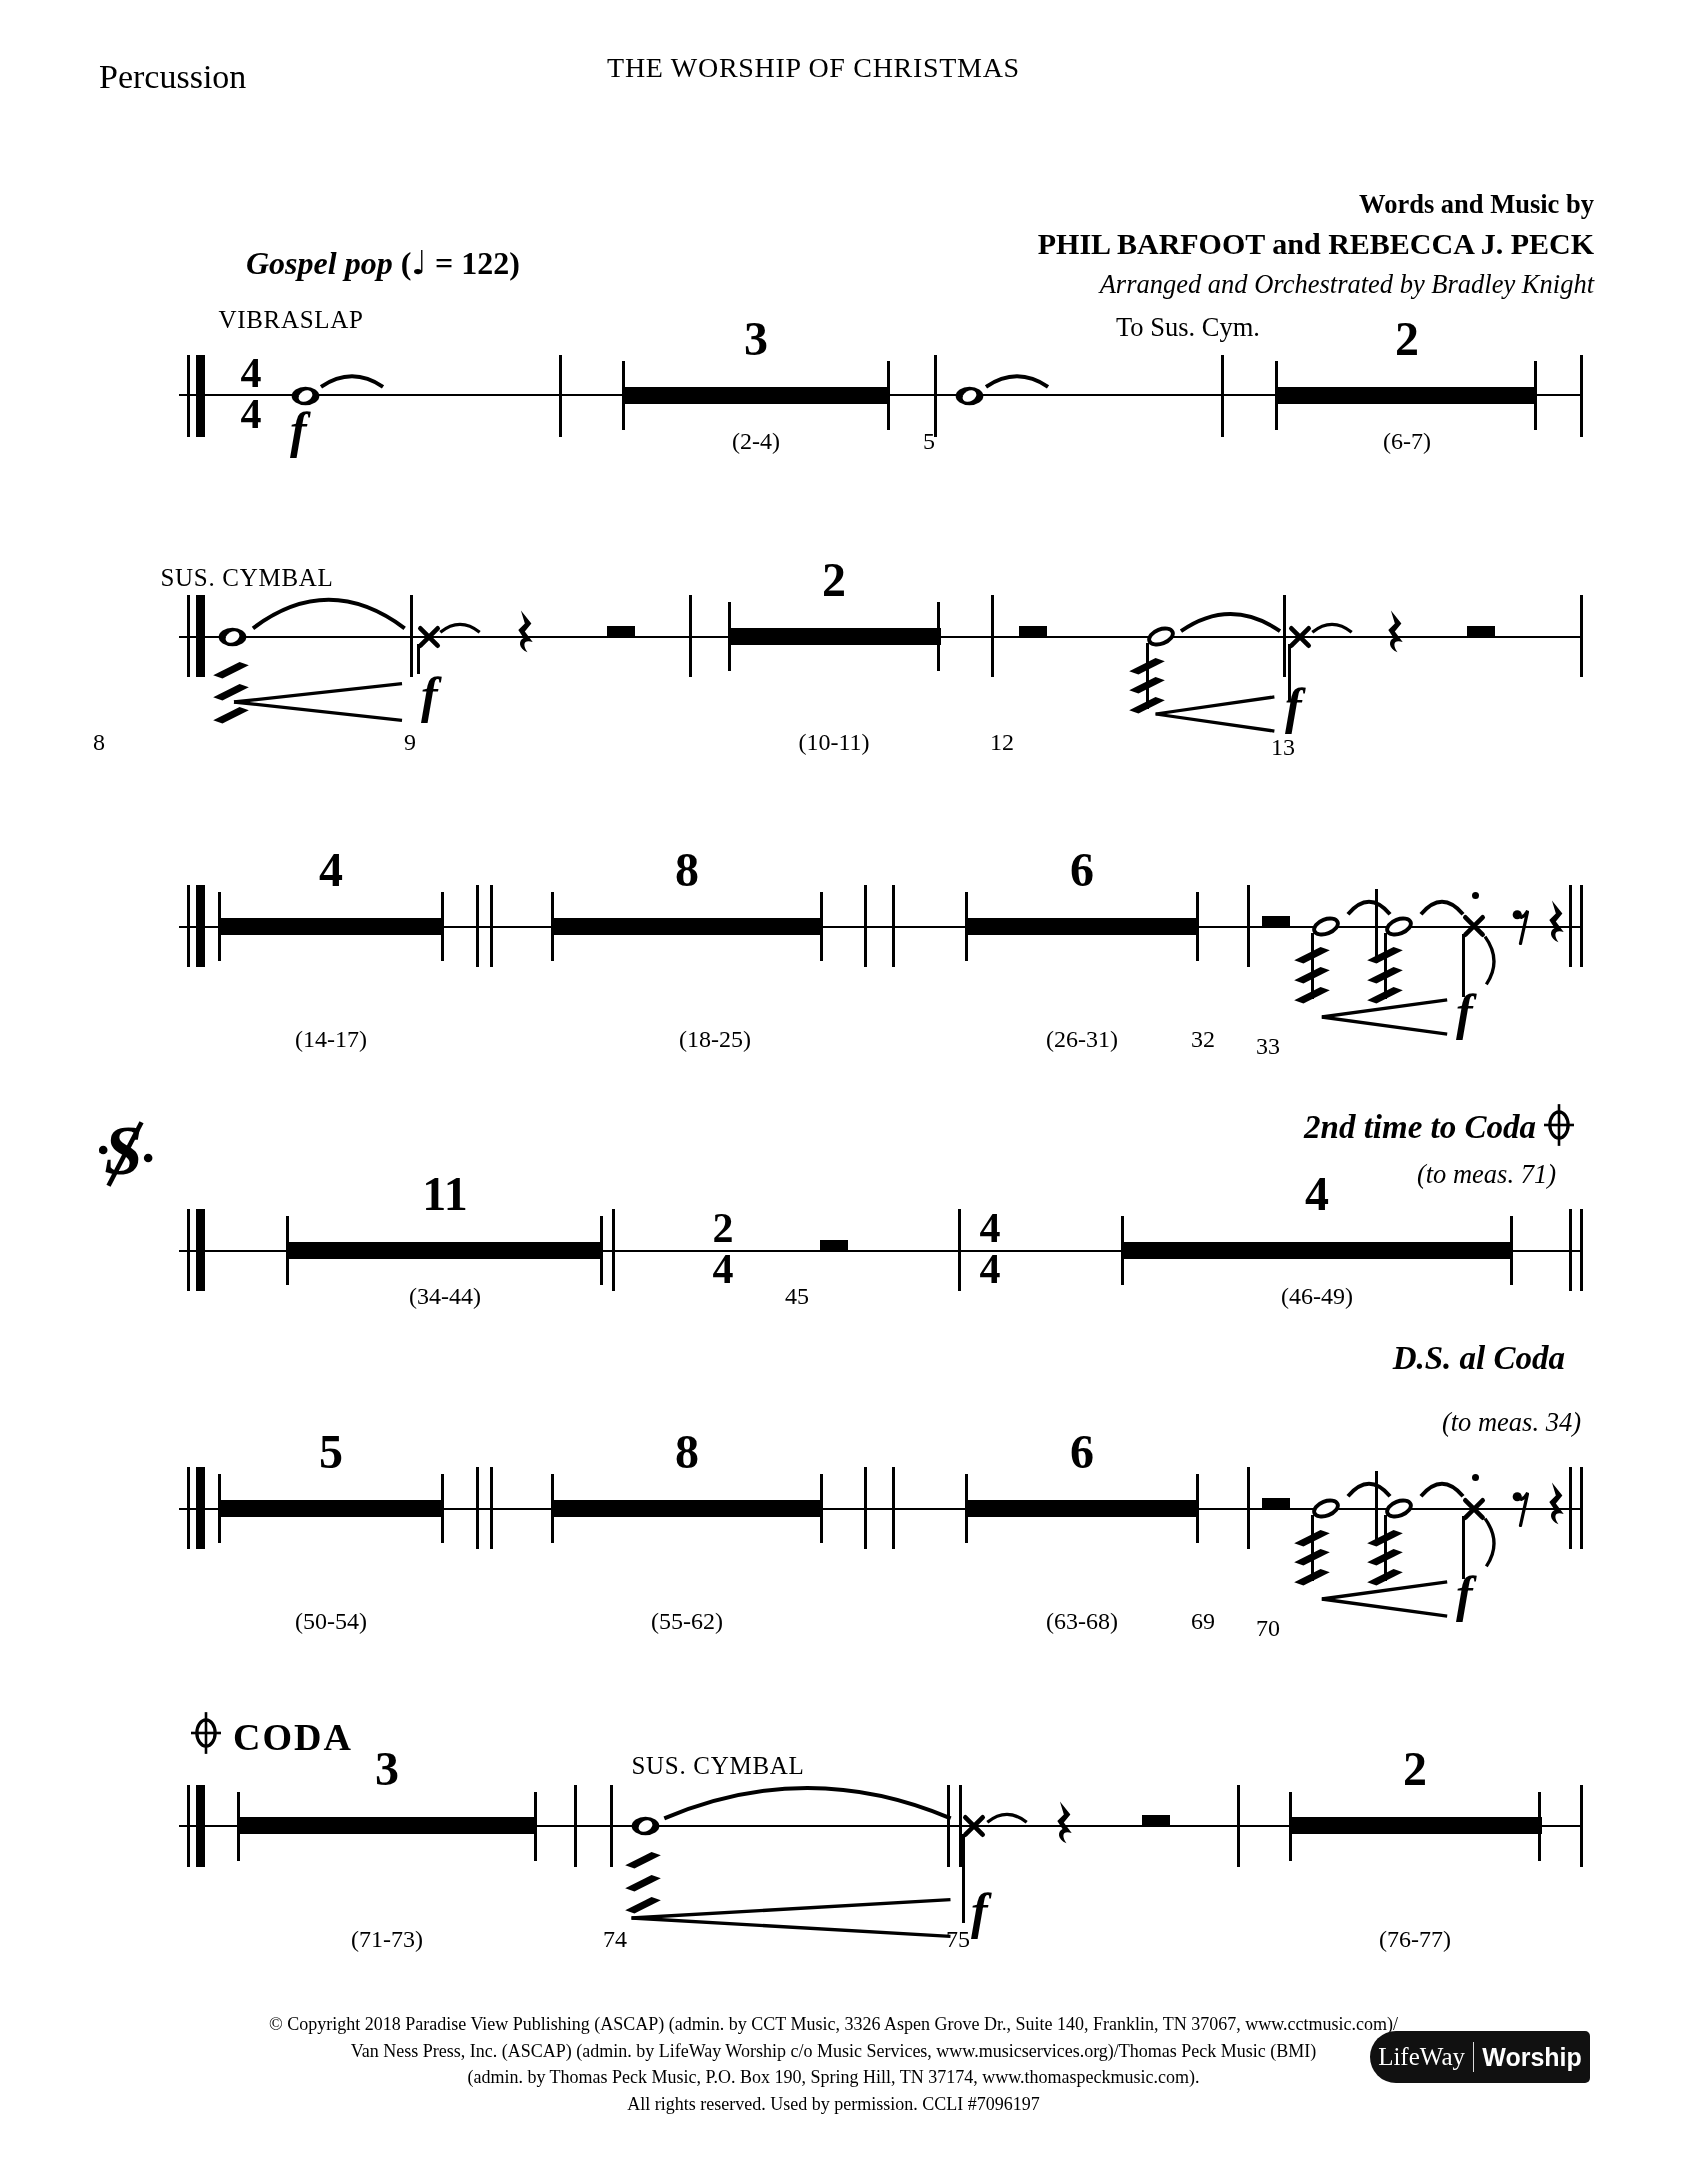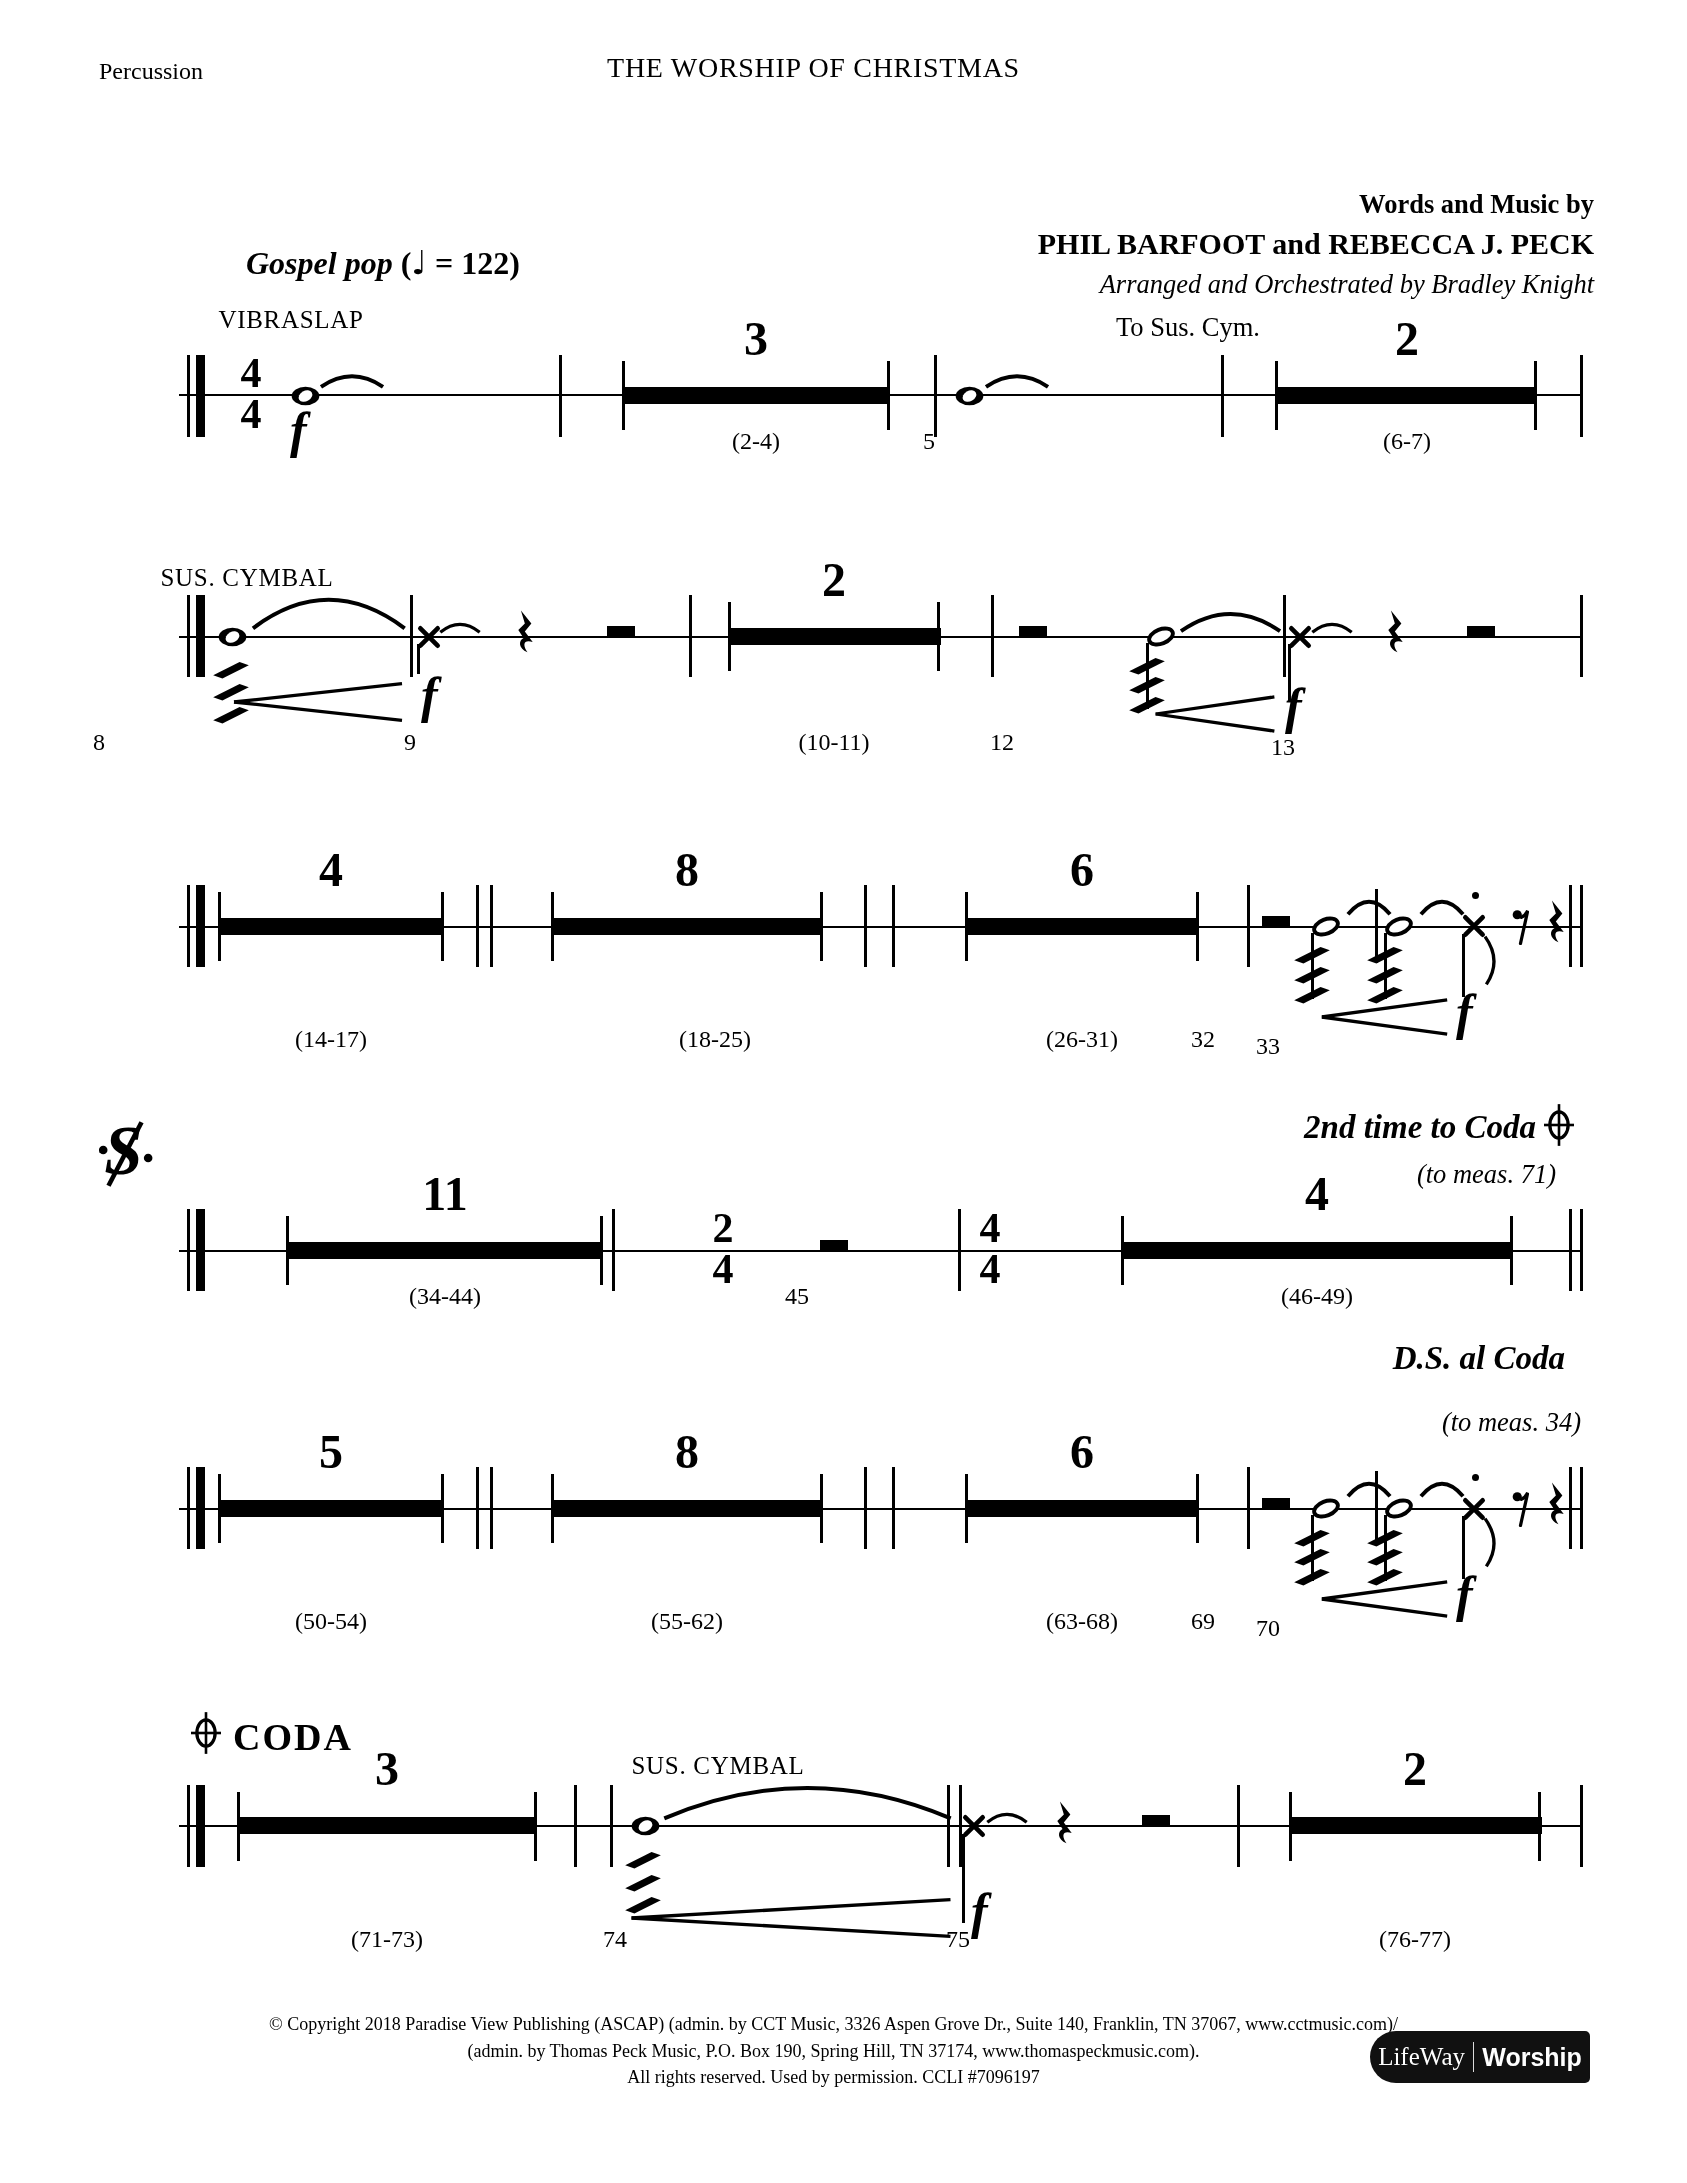--- a/index.html
+++ b/index.html
@@ -16,21 +16,21 @@
   .hrest{position:absolute;width:28px;height:10.6px;background:#000;}
   .dot{position:absolute;width:7.3px;height:7.3px;border-radius:50%;background:#000;}
   .bign{position:absolute;font-weight:bold;font-size:48px;line-height:1;transform:translateX(-50%);}
   .lbl{position:absolute;font-size:24px;line-height:1.2;transform:translateX(-50%);white-space:nowrap;}
   .inst{position:absolute;font-size:25px;letter-spacing:0.7px;transform:translateX(-50%);white-space:nowrap;}
   .inst.mixed{font-size:26.5px;letter-spacing:0;}
   .dynf{position:absolute;font-style:italic;font-weight:bold;font-size:50px;line-height:1;}
   .ts{position:absolute;width:46px;text-align:center;font-weight:bold;font-size:42px;line-height:41px;}
   .cue{position:absolute;font-weight:bold;font-style:italic;font-size:33px;white-space:nowrap;}
   .cuesub{position:absolute;font-style:italic;font-size:26.5px;white-space:nowrap;}
-  .hdr-inst{position:absolute;font-size:24px;}
+  .hdr-inst{position:absolute;font-size:34px;}
   .hdr-series{position:absolute;left:413px;top:52px;width:801px;text-align:center;font-size:28px;letter-spacing:0.7px;}
   .hdr-title{position:absolute;left:509px;top:91px;width:662px;text-align:center;font-weight:bold;font-size:78px;line-height:1;}
   .credits{position:absolute;right:93px;top:189px;text-align:right;}
   .credits .c1{font-weight:bold;font-size:26.5px;}
   .credits .c2{font-weight:bold;font-size:30px;margin-top:6.6px;}
   .credits .c3{font-style:italic;font-size:26.5px;margin-top:8px;}
   .tempo{position:absolute;left:246px;top:243px;font-size:32px;white-space:nowrap;}
   .tempo .st{font-style:italic;font-weight:bold;}
   .tempo .bb{font-weight:bold;}
   .tempo .nq{font-family:"DejaVu Sans",sans-serif;font-weight:bold;font-size:33px;}
@@ -468,20 +468,21 @@
   <div class="blk" style="left:1289px;top:1817px;width:253px"></div>
   <div class="cap" style="left:1538px;top:1792px"></div>
   <div class="bign" style="left:1415px;top:1745px">2</div>
   <div class="lbl" style="left:1415px;top:1925px">(76-77)</div>
   <div class="bar" style="left:1580px;top:1785px"></div>
   <div class="lbl" style="left:615px;top:1925px">74</div>
   <div class="lbl" style="left:958px;top:1925px">75</div>
 
   <div class="footer">
     <div>© Copyright 2018 Paradise View Publishing (ASCAP) (admin. by CCT Music, 3326 Aspen Grove Dr., Suite 140, Franklin, TN 37067, www.cctmusic.com)/</div>
+    <div>Van Ness Press, Inc. (ASCAP) (admin. by LifeWay Worship c/o Music Services, www.musicservices.org)/Thomas Peck Music (BMI)</div>
     <div>(admin. by Thomas Peck Music, P.O. Box 190, Spring Hill, TN 37174, www.thomaspeckmusic.com).</div>
     <div>All rights reserved. Used by permission. CCLI #7096197</div>
   </div>
   <div class="logo">
     <span class="lw">LifeWay</span>
     <div class="dv"></div>
     <span class="wo">Worship</span>
   </div>
 
 </div>

